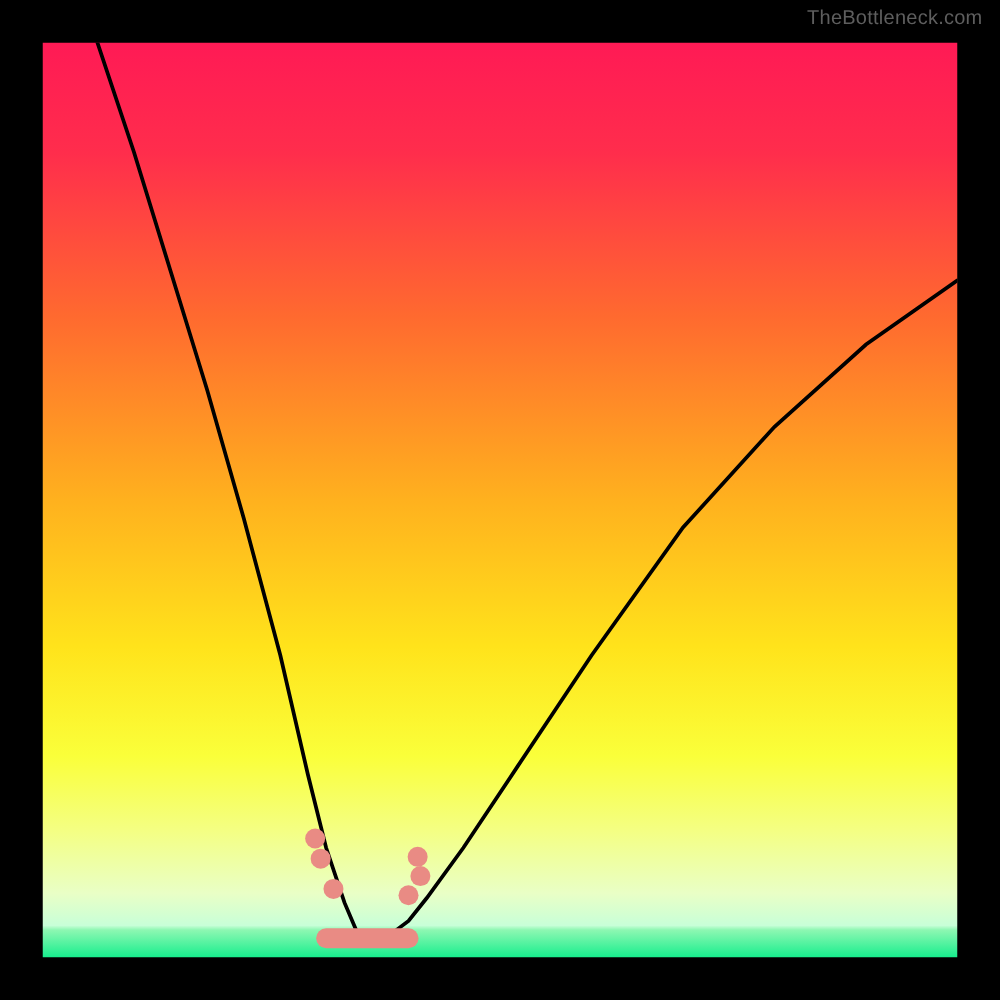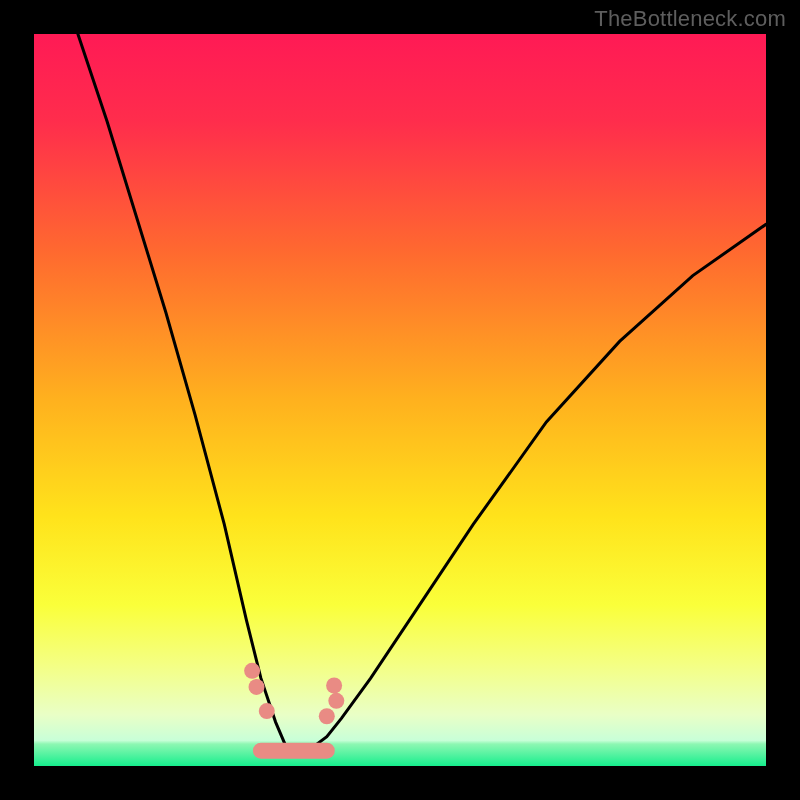--- a/index.html
+++ b/index.html
@@ -23,21 +23,21 @@
     left: 34px;
     top: 34px;
     width: 732px;
     height: 732px;
   }
   .watermark {
     position: absolute;
     top: 6px;
     right: 14px;
     font-family: Arial, Helvetica, sans-serif;
-    font-size: 22px;
+    font-size: 16px;
     font-weight: 500;
     color: #5e5e5e;
     letter-spacing: 0.2px;
   }
   svg { display: block; }
 </style>
 </head>
 <body>
 
 <div class="frame">

